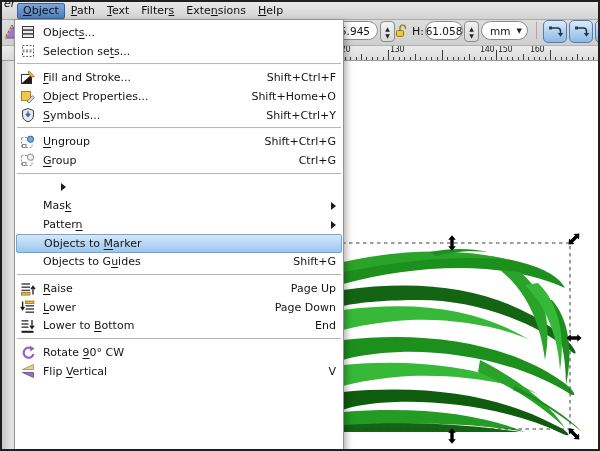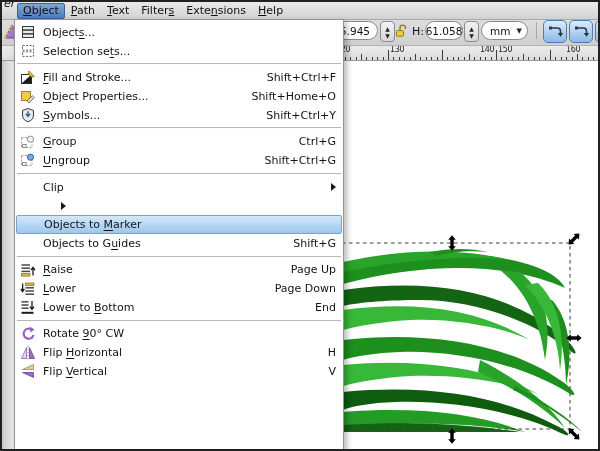--- a/index.html
+++ b/index.html
@@ -198,21 +198,21 @@
       <div class="tick" style="left: 499.4px; height: 3.5px;"></div>
       <div class="tick" style="left: 504.8px; height: 3.5px;"></div>
       <div class="tick" style="left: 510.2px; height: 3.5px;"></div>
       <div class="tick" style="left: 515.6px; height: 3.5px;"></div>
       <div class="tick" style="left: 521px; height: 6px;"></div>
       <div class="tick" style="left: 526.4px; height: 3.5px;"></div>
       <div class="tick" style="left: 531.8px; height: 3.5px;"></div>
       <div class="tick" style="left: 537.2px; height: 3.5px;"></div>
       <div class="tick" style="left: 542.6px; height: 3.5px;"></div>
       <div class="tick" style="left: 548px; height: 10px;"></div>
-      <div class="tick-label" style="left: 564px;">160</div>
+      <div class="tick-label" style="left: 528px;">160</div>
       <div class="tick" style="left: 553.4px; height: 3.5px;"></div>
       <div class="tick" style="left: 558.8px; height: 3.5px;"></div>
       <div class="tick" style="left: 564.2px; height: 3.5px;"></div>
       <div class="tick" style="left: 569.6px; height: 3.5px;"></div>
       <div class="tick" style="left: 575px; height: 6px;"></div>
       <div class="tick" style="left: 580.4px; height: 3.5px;"></div>
       <div class="tick" style="left: 585.8px; height: 3.5px;"></div>
       <div class="tick" style="left: 591.2px; height: 3.5px;"></div>
     </div>
 
@@ -270,46 +270,51 @@
           </svg>
         </span>
         <span class="lbl"><u>S</u>ymbols...</span>
         <span class="sc">Shift+Ctrl+Y</span>
       </div>
       <div class="msep"></div>
       <div class="mi">
         <span class="ic">
           <svg width="16" height="16">
             <rect x="1.5" y="3.5" width="10.5" height="10" fill="none" stroke="#9a9a9a" stroke-dasharray="2,1.5"></rect>
+            <circle cx="10.5" cy="5.2" r="3.1" fill="#7aa7dd" stroke="#3465a4"></circle>
+            <rect x="2.5" y="10.5" width="3.6" height="3" fill="#fff" stroke="#8a8a8a"></rect>
+          </svg>
+        </span>
+        <span class="lbl"><u>U</u>ngroup</span>
+        <span class="sc">Shift+Ctrl+G</span>
+      </div>
+      <div class="mi">
+        <span class="ic">
+          <svg width="16" height="16">
+            <rect x="1.5" y="3.5" width="10.5" height="10" fill="none" stroke="#9a9a9a" stroke-dasharray="2,1.5"></rect>
             <circle cx="10.5" cy="5.2" r="3.1" fill="#f4f4f4" stroke="#8a8a8a"></circle>
             <rect x="2.5" y="10.5" width="3.6" height="3" fill="#fff" stroke="#8a8a8a"></rect>
           </svg>
         </span>
         <span class="lbl"><u>G</u>roup</span>
         <span class="sc">Ctrl+G</span>
       </div>
-      <div class="mi">
-        <span class="ic">
-          <svg width="16" height="16">
-            <rect x="1.5" y="3.5" width="10.5" height="10" fill="none" stroke="#9a9a9a" stroke-dasharray="2,1.5"></rect>
-            <circle cx="10.5" cy="5.2" r="3.1" fill="#7aa7dd" stroke="#3465a4"></circle>
-            <rect x="2.5" y="10.5" width="3.6" height="3" fill="#fff" stroke="#8a8a8a"></rect>
-          </svg>
-        </span>
-        <span class="lbl"><u>U</u>ngroup</span>
-        <span class="sc">Shift+Ctrl+G</span>
-      </div>
-      <div class="msep"></div>
-      <div class="mi">
-        <span class="ic"></span>
-        <span class="lbl">Clip</span>
+      <div class="msep"></div>
+      <div class="mi">
+        <span class="ic"></span>
         <span class="subarrow"></span>
       </div>
       <div class="mi">
         <span class="ic"></span>
+        <span class="lbl">Mas<u>k</u></span>
+        <span class="subarrow"></span>
+      </div>
+      <div class="mi">
+        <span class="ic"></span>
+        <span class="lbl">Patter<u>n</u></span>
         <span class="subarrow"></span>
       </div>
       <div class="mi hilite">
         <span class="ic"></span>
         <span class="lbl">Objects to <u>M</u>arker</span>
       </div>
       <div class="mi">
         <span class="ic"></span>
         <span class="lbl">Objects to G<u>u</u>ides</span>
         <span class="sc">Shift+G</span>
@@ -366,31 +371,20 @@
           <svg width="16" height="16">
             <path d="M12,4 A5,5 0 1 0 13.5,9" fill="none" stroke="#9a5fc8" stroke-width="2.2"></path>
             <path d="M9.8,0.8 L14.6,3.6 L10.4,6.4 Z" fill="#9a5fc8"></path>
           </svg>
         </span>
         <span class="lbl">Rotate <u>9</u>0° CW</span>
       </div>
       <div class="mi">
         <span class="ic">
           <svg width="16" height="16">
-            <path d="M8,1 V15" stroke="#999" stroke-dasharray="1.5,1.5"></path>
-            <path d="M6.5,2.5 L1.5,13.5 H6.5 Z" fill="#e4d4f2" stroke="#8d5fb8" stroke-width="0.8"></path>
-            <path d="M9.5,2.5 L14.5,13.5 H9.5 Z" fill="#9a6fc8" stroke="#6a3f98" stroke-width="0.8"></path>
-          </svg>
-        </span>
-        <span class="lbl">Flip <u>H</u>orizontal</span>
-        <span class="sc">H</span>
-      </div>
-      <div class="mi">
-        <span class="ic">
-          <svg width="16" height="16">
             <path d="M2.5,6.5 L13.5,1.5 V6.5 Z" fill="#e0cfa8" stroke="#a8854a" stroke-width="0.8"></path>
             <path d="M2.5,9.5 L13.5,14.5 V9.5 Z" fill="#9a6fc8" stroke="#6a3f98" stroke-width="0.8"></path>
           </svg>
         </span>
         <span class="lbl">Flip <u>V</u>ertical</span>
         <span class="sc">V</span>
       </div>
     </div>
 
 </div>

